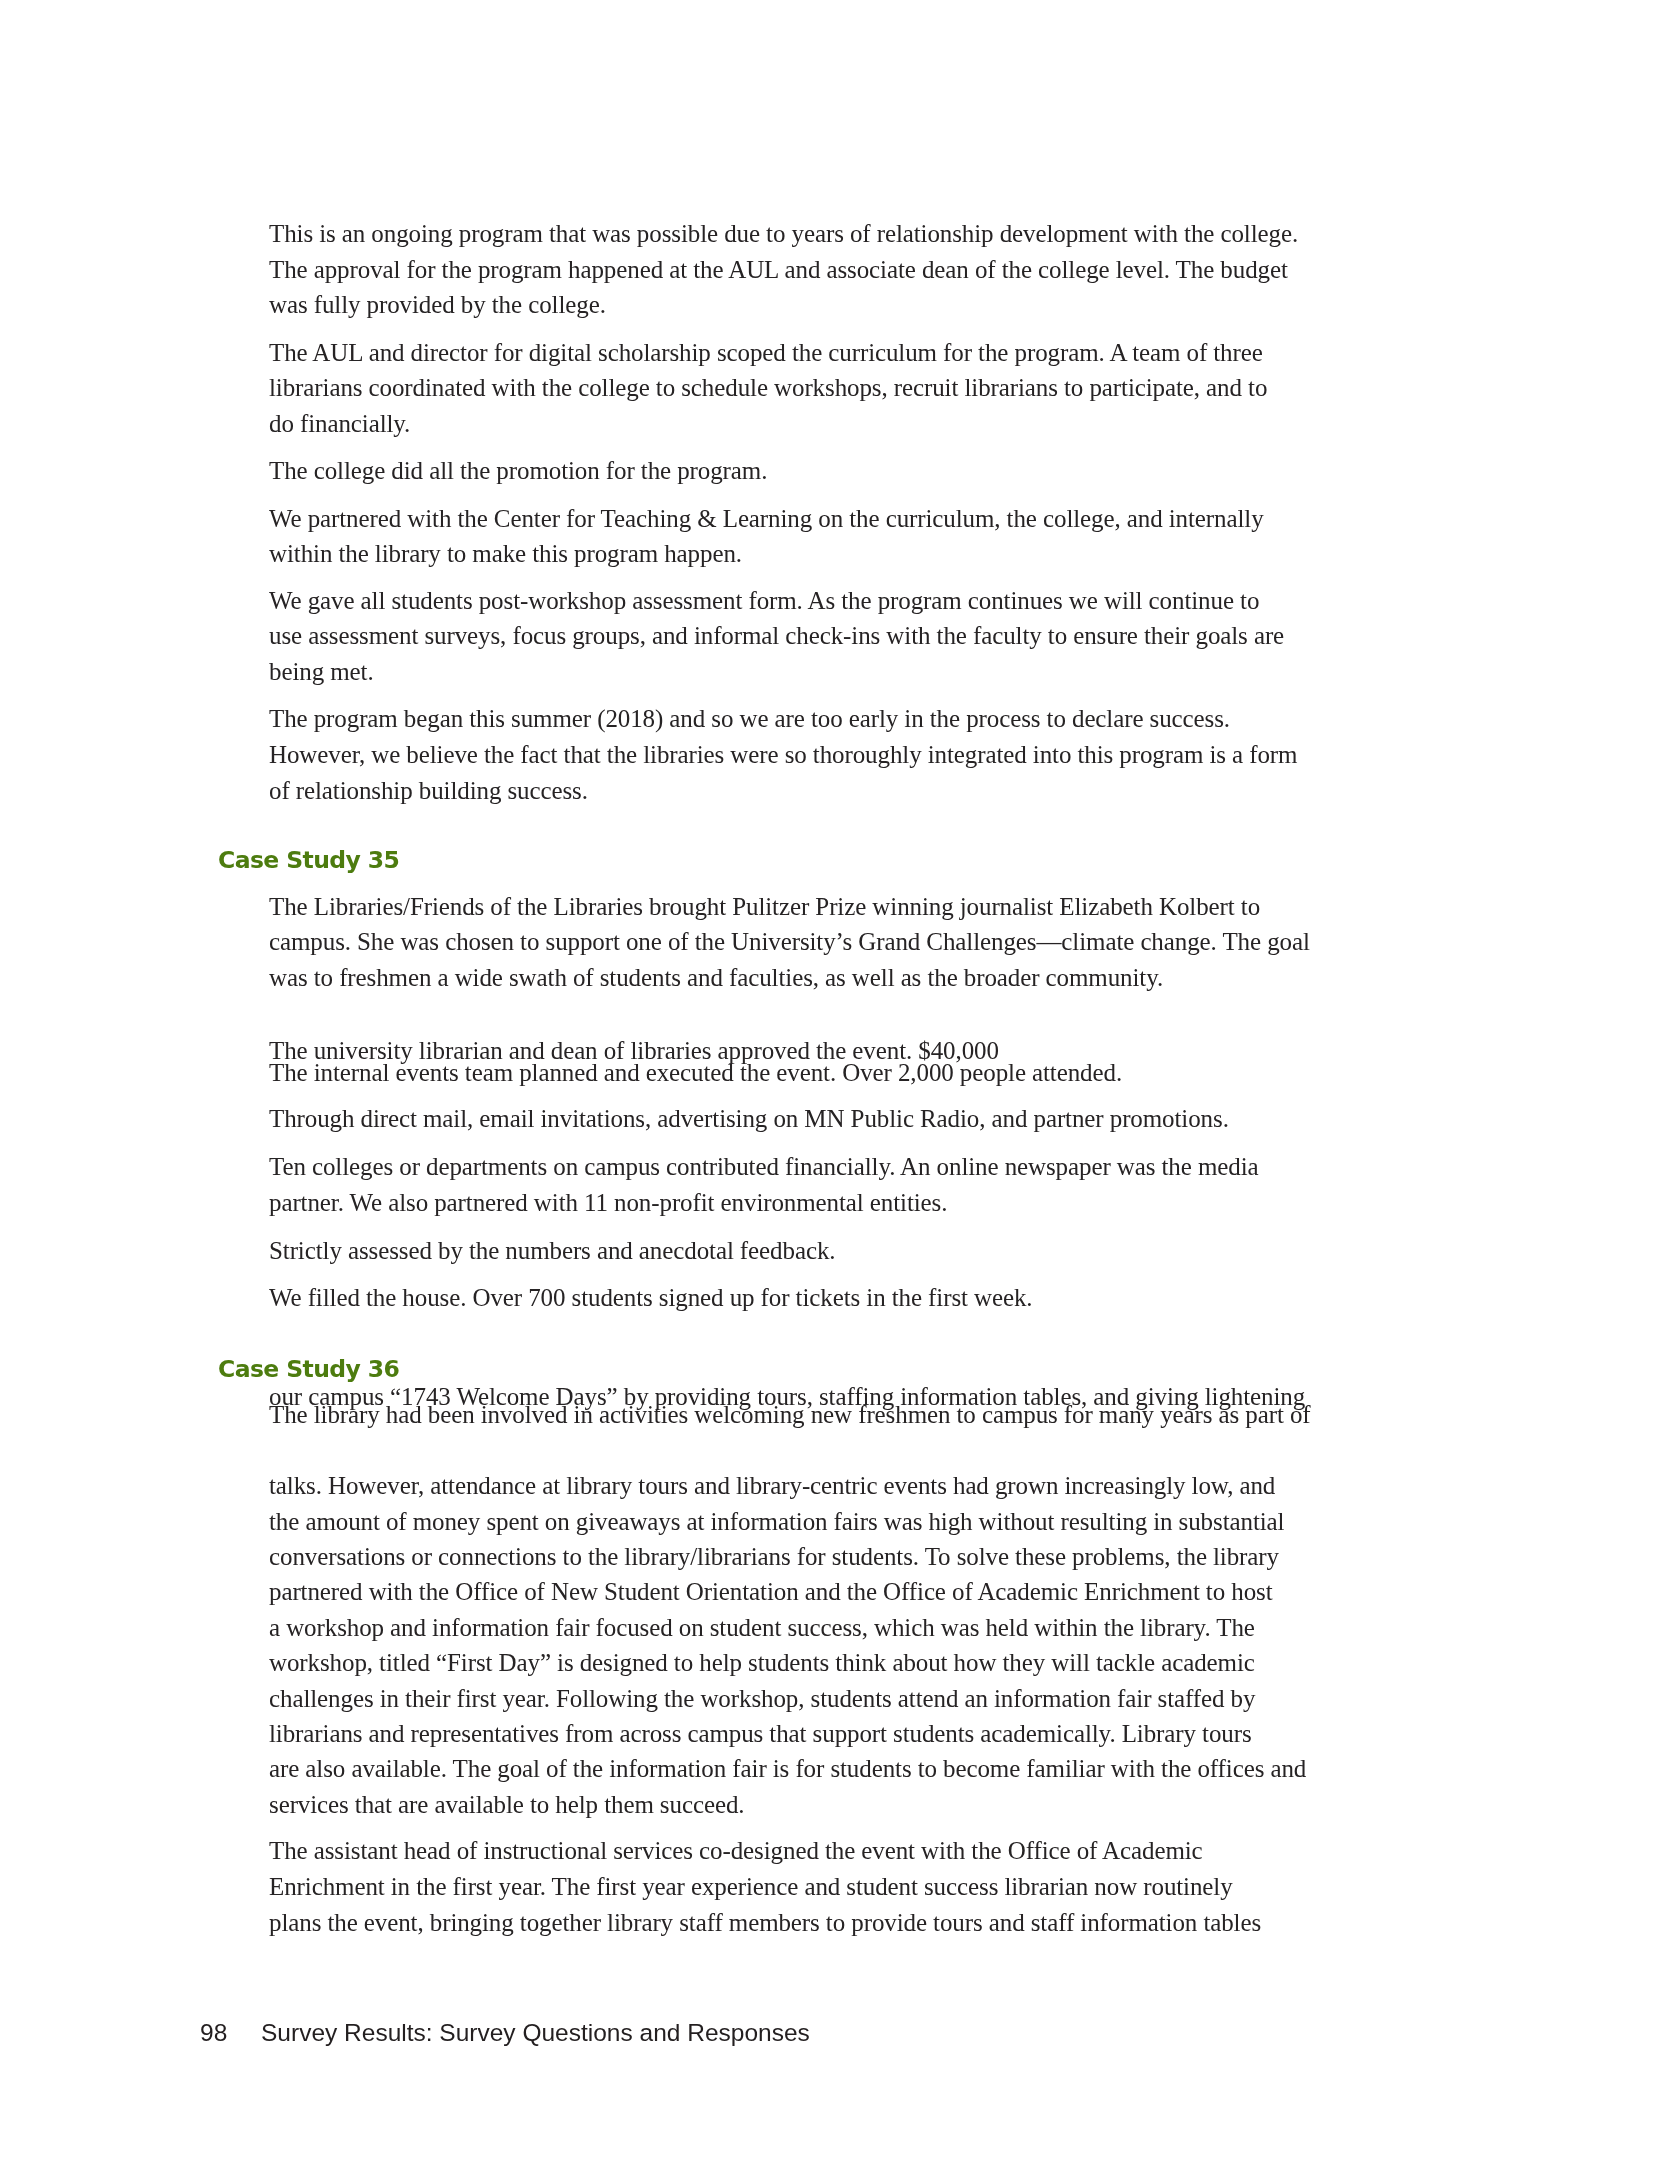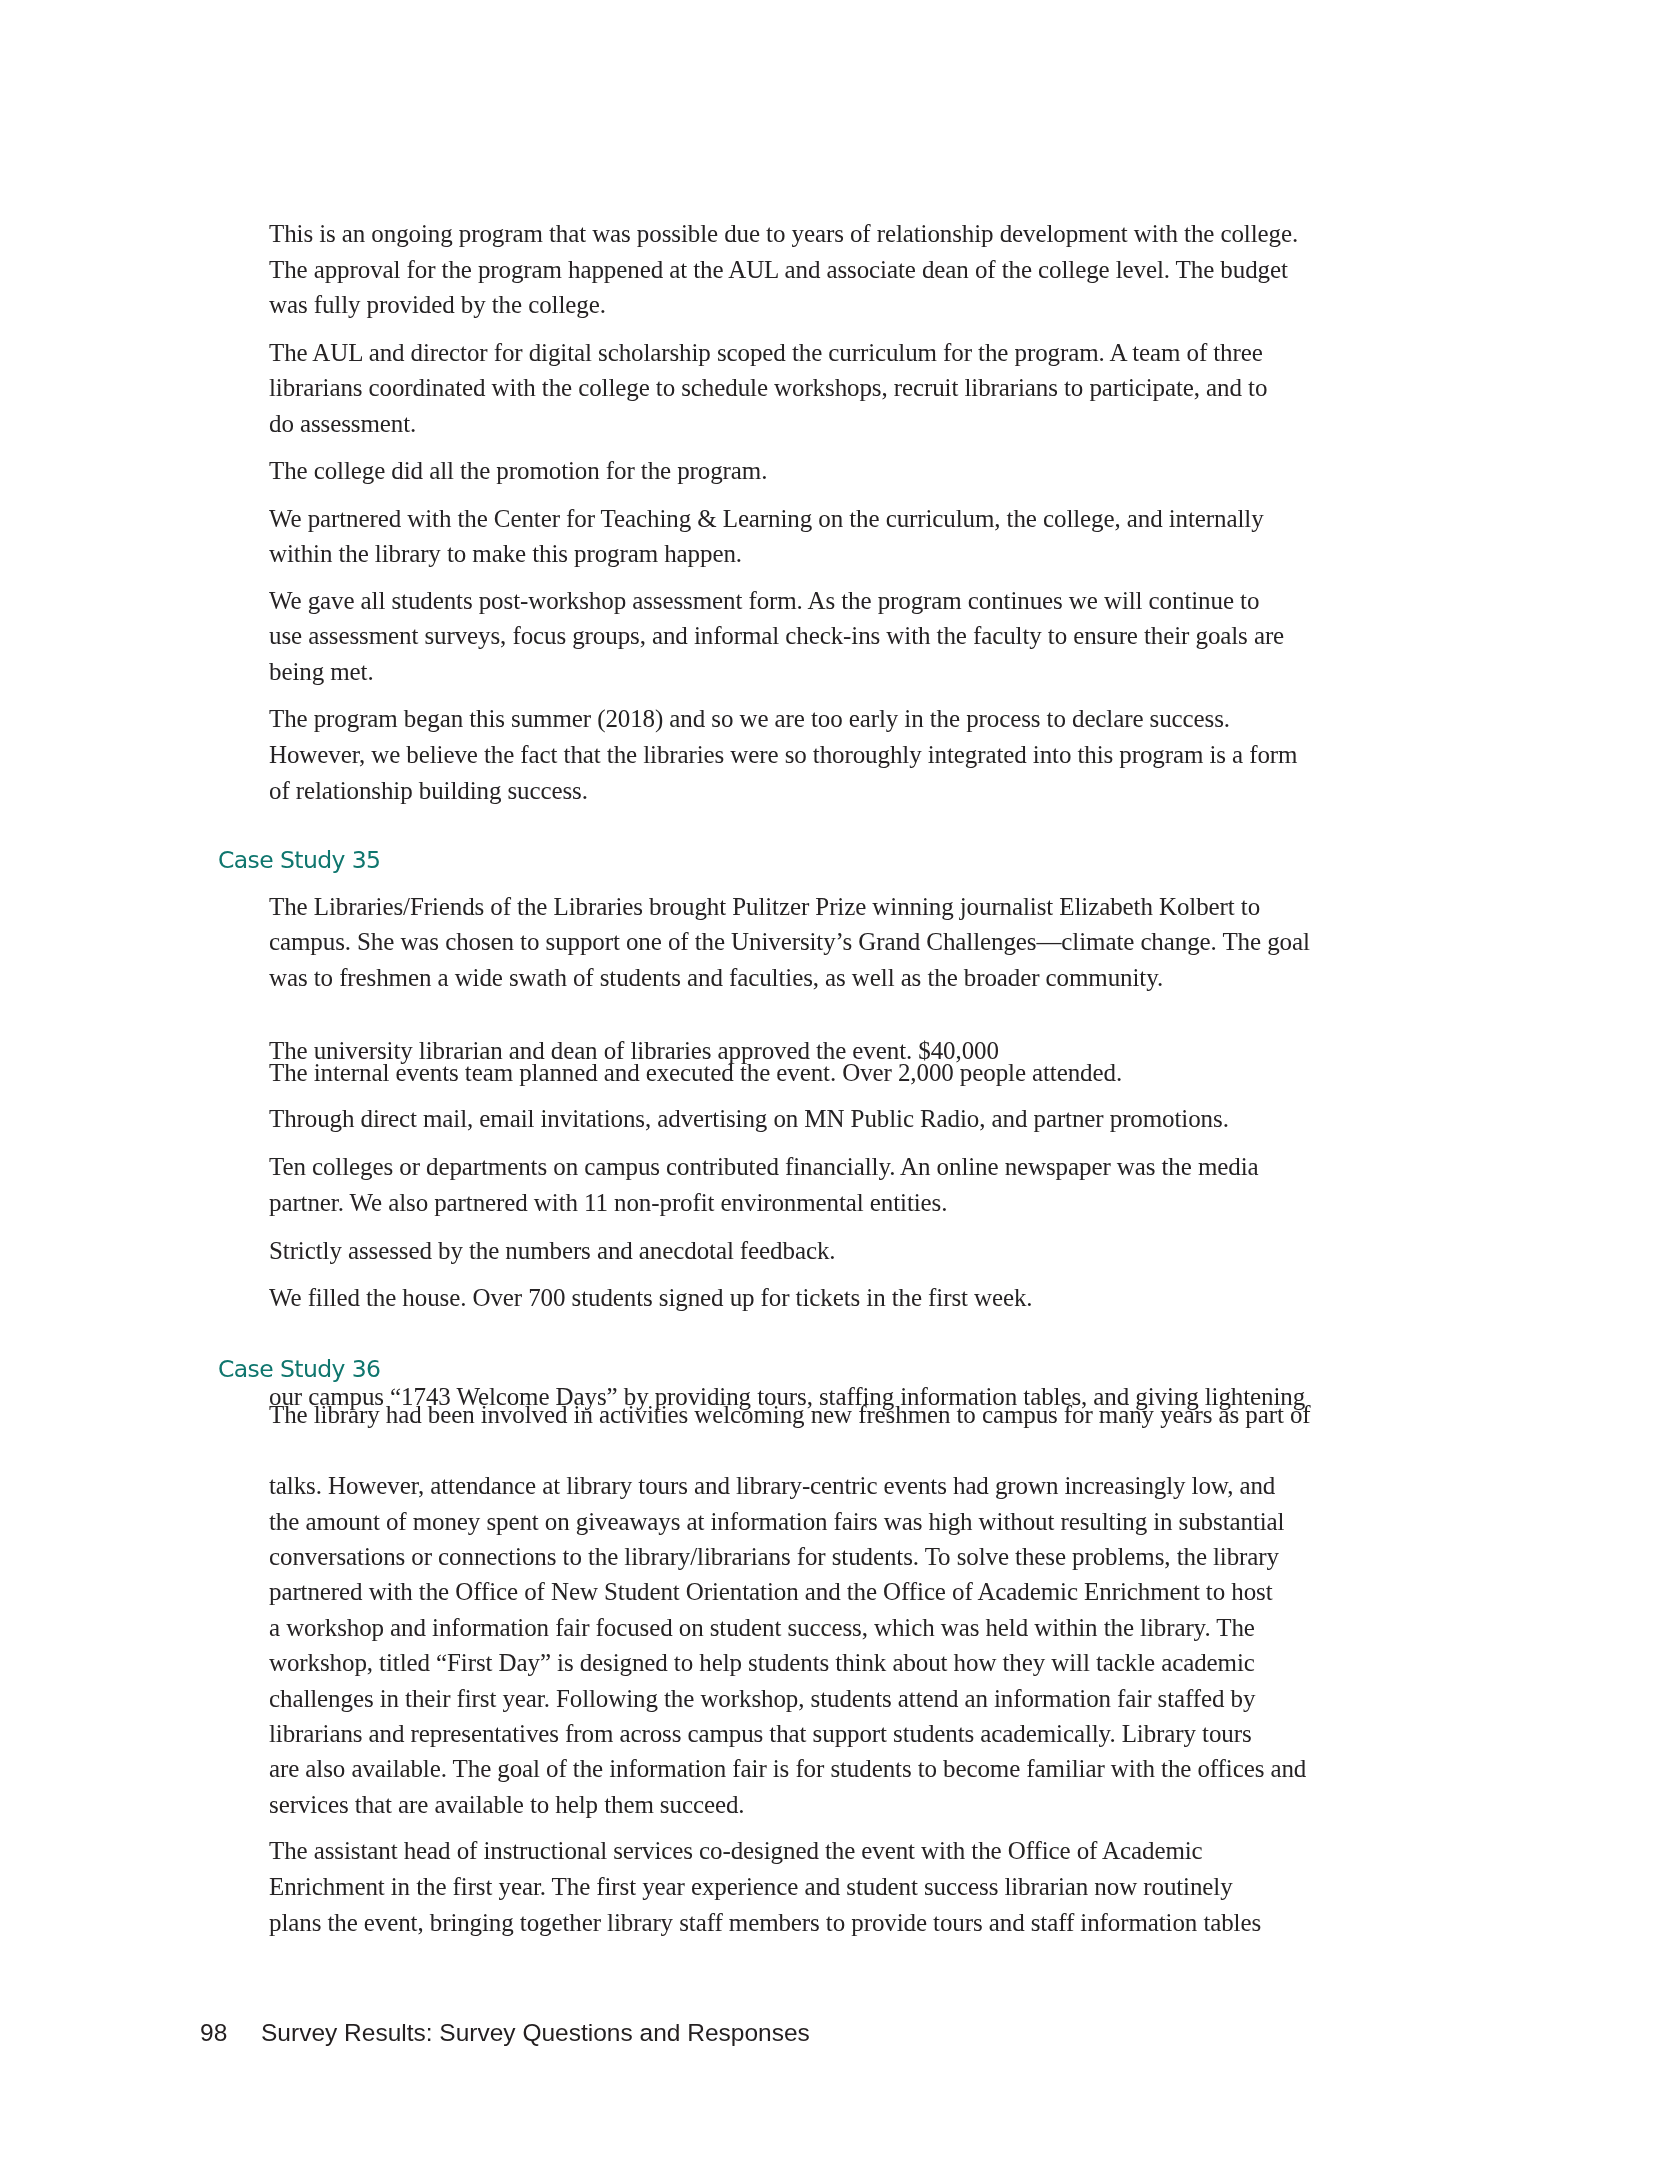--- a/index.html
+++ b/index.html
@@ -13,24 +13,24 @@
     font-size: 25px;
     line-height: 28px;
     color: #262324;
     letter-spacing: -0.1px;
   }
   .heading {
     position: absolute;
     left: 218px;
     white-space: nowrap;
     font-family: "DejaVu Sans", "Liberation Sans", sans-serif;
-    font-weight: normal;
+    font-weight: bold;
     font-size: 23.5px;
     line-height: 28px;
-    color: #0f766e;
+    color: #4d7c0f;
     letter-spacing: -0.6px;
   }
   .footer-num, .footer-title {
     position: absolute;
     top: 2019px;
     white-space: nowrap;
     font-family: "Liberation Sans", "DejaVu Sans", sans-serif;
     font-size: 24.5px;
     line-height: 28px;
     color: #231f20;
@@ -46,21 +46,21 @@
 
   <div>
     <div>
       <div class="line" style="top:220px">This is an ongoing program that was possible due to years of relationship development with the college.</div>
       <div class="line" style="top:256px">The approval for the program happened at the AUL and associate dean of the college level. The budget</div>
       <div class="line" style="top:291px">was fully provided by the college.</div>
     </div>
     <div>
       <div class="line" style="top:339px">The AUL and director for digital scholarship scoped the curriculum for the program. A team of three</div>
       <div class="line" style="top:374px">librarians coordinated with the college to schedule workshops, recruit librarians to participate, and to</div>
-      <div class="line" style="top:410px">do assessment.</div>
+      <div class="line" style="top:410px">do financially.</div>
     </div>
     <div>
       <div class="line" style="top:457px">The college did all the promotion for the program.</div>
     </div>
     <div>
       <div class="line" style="top:505px">We partnered with the Center for Teaching &amp; Learning on the curriculum, the college, and internally</div>
       <div class="line" style="top:540px">within the library to make this program happen.</div>
     </div>
     <div>
       <div class="line" style="top:587px">We gave all students post-workshop assessment form. As the program continues we will continue to</div>

